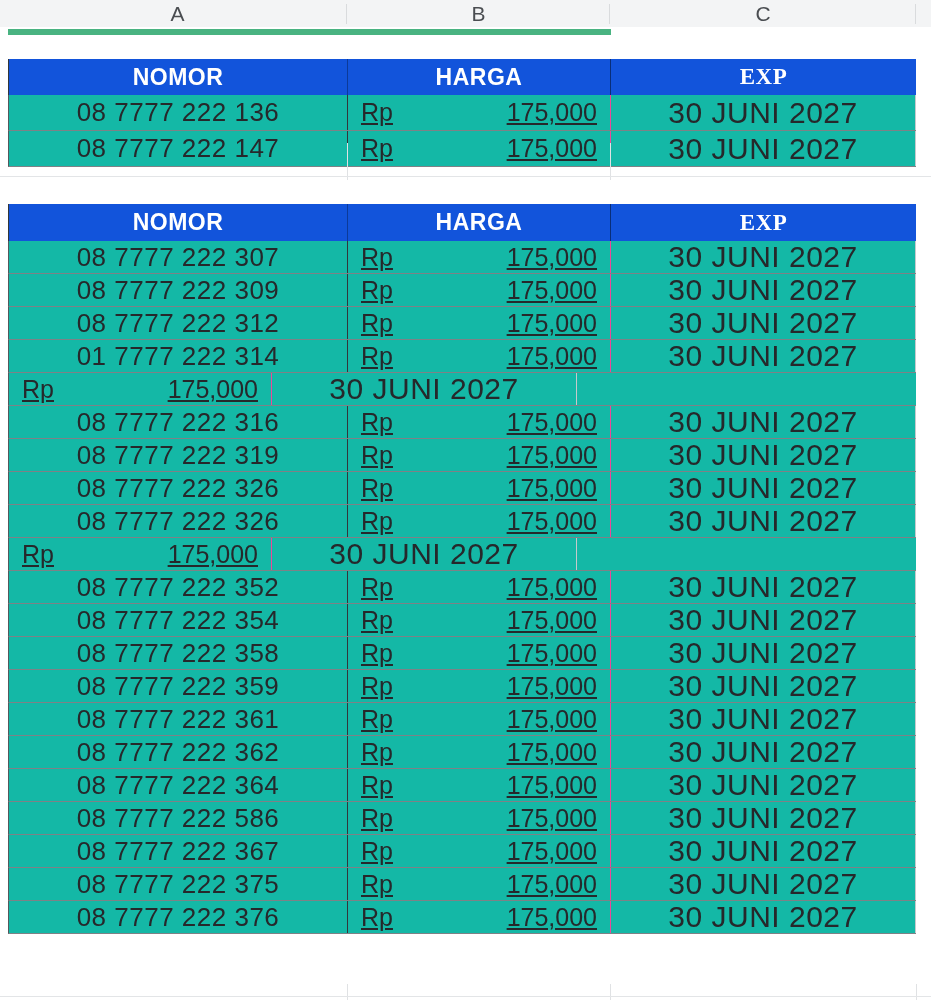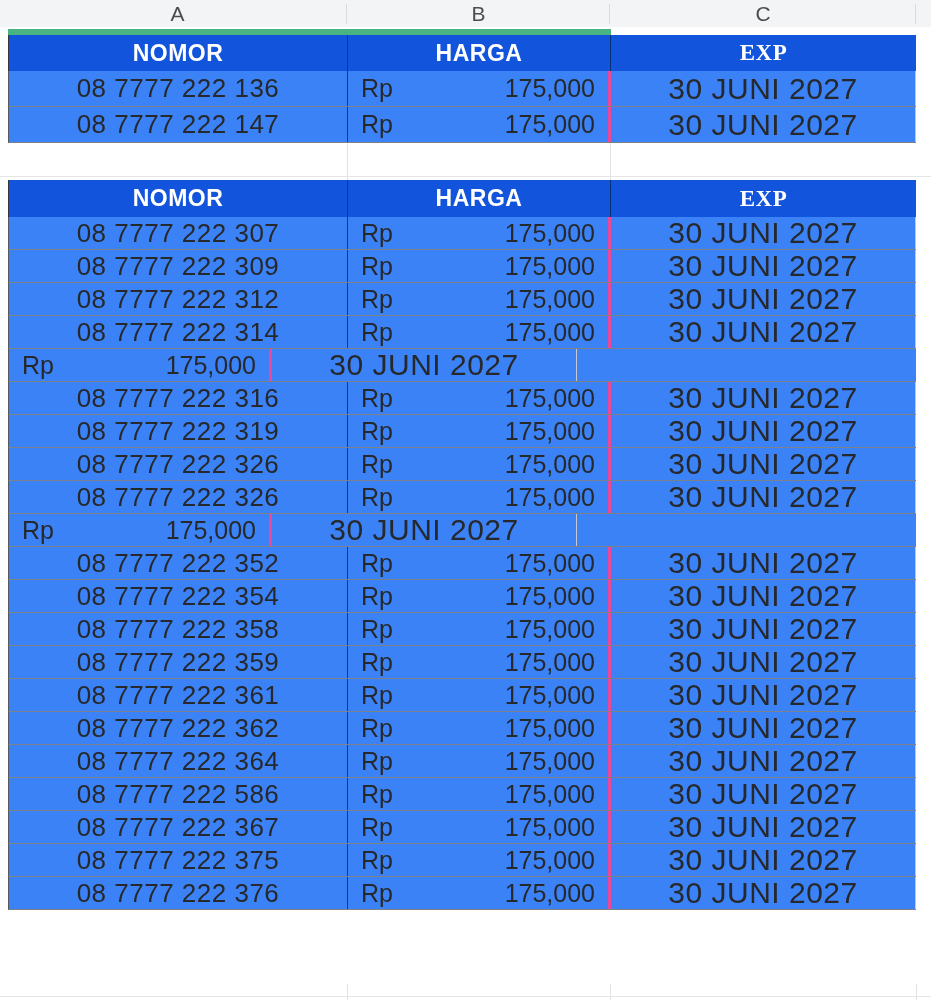--- a/index.html
+++ b/index.html
@@ -30,47 +30,49 @@
     position:absolute; top:29px; left:8px; width:603px; height:6px;
     background:#49b381;
   }
   
   .sheet-table { position:absolute; left:8px; width:908px; }
   .t1 { top:35px; }
   .t2 { top:180px; }
   .hdr-row {
     display:flex; background:#1254db; width:908px;
     border-left:1px solid #33363a;
+    margin-top:24px;
   }
   .t1 .hdr-row { height:36px; }
   .t2 .hdr-row { height:37px; }
   .hdr-cell {
     display:flex; align-items:center; justify-content:center;
     color:#ffffff; font-size:23px; font-weight:600; letter-spacing:0.5px;
   }
   .hdr-a { width:339px; border-right:1px solid rgba(0,0,0,0.30); }
   .hdr-b { width:263px; border-right:1px solid rgba(0,0,0,0.45); }
   .hdr-c { width:305px;font-family:Liberation Serif, serif; }
   .row {
-    display:flex; width:908px; background:#3b82f6;
+    display:flex; width:908px; background:#14b8a6;
     border-bottom:1px solid #7e8286;
     border-left:1px solid #55585c;
   }
   .t1 .row { height:36px; }
   .t2 .row { height:33px; }
   .cell { display:flex; align-items:center; overflow:hidden; }
   .cell-a {
     width:339px; justify-content:center;
     font-size:26px; letter-spacing:0.5px;
     border-right:1px solid #33363a;
   }
   .cell-b {
     width:263px; justify-content:space-between;
     padding:16px 13px; font-size:25px;
-    border-right:3px solid #ec4899;
+    border-right:1px solid #ec4899;
+    text-decoration:underline;
   }
   .cell-c {
     width:305px; justify-content:center;
     font-size:30px; letter-spacing:0.5px;
     border-right:1px solid #c6c9cc;
   }
   
   .gridline-v { position:absolute; width:1px; background:#e0e2e4; }
   .gridline-h { position:absolute; height:1px; background:#e3e5e7; }
   .gv-1 { left:347px; }
@@ -150,21 +152,21 @@
   </div>
       <div class="row">
     <div class="cell cell-a">08 7777 222 312</div>
     <div class="cell cell-b">
       <span>Rp</span>
       <span>175,000</span>
     </div>
     <div class="cell cell-c">30 JUNI 2027</div>
   </div>
       <div class="row">
-    <div class="cell cell-a">08 7777 222 314</div>
+    <div class="cell cell-a">01 7777 222 314</div>
     <div class="cell cell-b">
       <span>Rp</span>
       <span>175,000</span>
     </div>
     <div class="cell cell-c">30 JUNI 2027</div>
   </div>
       <div class="row">
     <div class="cell cell-b">
       <span>Rp</span>
       <span>175,000</span>

